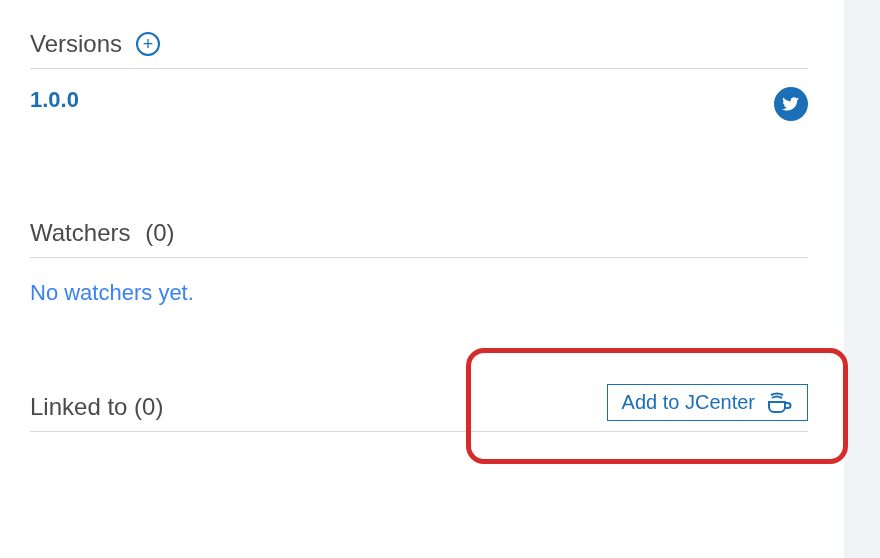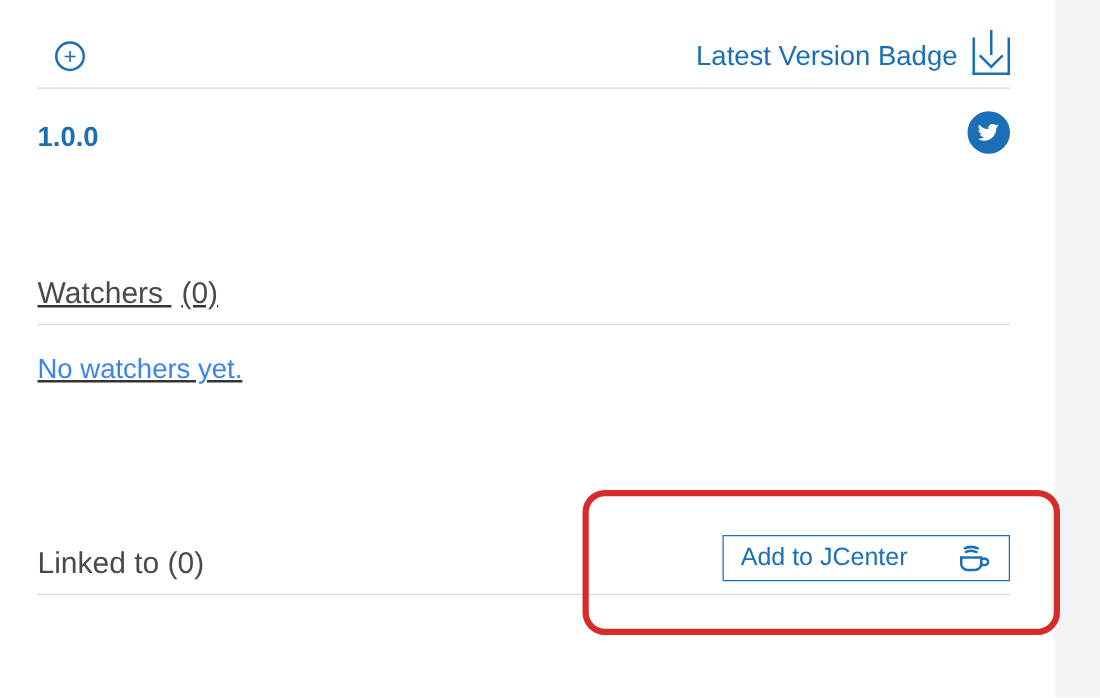--- a/index.html
+++ b/index.html
@@ -90,21 +90,21 @@
     left: 50%;
     width: 12px;
     height: 12px;
     border-right: 2px solid #1a6fb6;
     border-bottom: 2px solid #1a6fb6;
     transform: translateX(-50%) rotate(45deg);
   }
 
   .version-row {
     display: flex;
-    align-items: flex-end;
+    align-items: flex-start;
     padding: 18px 0;
   }
   .version-link {
     color: #1a6fb6;
     font-size: 22px;
     font-weight: 600;
     cursor: pointer;
   }
   .twitter-btn {
     margin-left: auto;
@@ -113,57 +113,56 @@
     border-radius: 50%;
     background: #1a6fb6;
     display: flex;
     align-items: center;
     justify-content: center;
     cursor: pointer;
   }
   .twitter-btn svg { fill: #fff; width: 18px; height: 18px; }
 
   
-  .watchers-section { margin-top: 80px; text-decoration: underline; }
+  .watchers-section { margin-top: 80px; }
   .watchers-header {
     font-size: 24px;
     color: #4a4a4a;
     border-bottom: 1px solid #d8d8d8;
     padding-bottom: 10px;
   }
   .count-paren { margin-left: 8px; }
   .empty-text {
     color: #3b82f6;
     font-size: 22px;
     padding: 22px 0 0 0;
   }
 
   
-  .linked-section { margin-top: 120px; position: relative; }
+  .linked-section { margin-top: 78px; position: relative; }
   .linked-header-row {
     display: flex;
     align-items: flex-end;
     border-bottom: 1px solid #d8d8d8;
     padding-bottom: 10px;
   }
   .linked-title {
     font-size: 24px;
     color: #4a4a4a;
   }
   .add-jcenter {
     margin-left: auto;
     border: 1.5px solid #1a6fb6;
     color: #1a6fb6;
     font-size: 20px;
     padding: 6px 14px;
     display: inline-flex;
     align-items: center;
     cursor: pointer;
     background: #fff;
-    gap: 29px;
   }
   .coffee-icon {
     margin-left: 10px;
     display: inline-flex;
   }
   .coffee-icon svg { stroke: #1a6fb6; fill: none; stroke-width: 2; }
 
   .highlight-box {
     position: absolute;
     border: 5px solid #d62b2b;
@@ -177,26 +176,23 @@
 
 </style>
 </head>
 <body>
 
 <div class="side-gutter"></div>
 
 <div class="page">
 
   <div class="section-header">
+    <span class="section-title">Versions</span>
     <span class="new-version">
       <span class="plus">+</span>
-    </span>
-    <span class="latest-badge">
-      <span>Latest Version Badge</span>
-      <span class="download-icon"></span>
     </span>
   </div>
 
   <div class="version-row">
     <span class="version-link">1.0.0</span>
     <span class="twitter-btn">
       <svg viewBox="0 0 24 24">
         <path d="M23 4.9c-.8.4-1.7.6-2.6.8.9-.6 1.6-1.4 2-2.5-.9.5-1.9.9-2.9 1.1C18.6 3.4 17.4 3 16 3c-2.5 0-4.5 2-4.5 4.5 0 .4 0 .7.1 1C7.7 8.3 4.1 6.4 1.7 3.4c-.4.7-.6 1.4-.6 2.3 0 1.6.8 3 2 3.8-.7 0-1.4-.2-2-.6v.1c0 2.2 1.6 4 3.6 4.5-.4.1-.8.2-1.2.2-.3 0-.6 0-.9-.1.6 1.8 2.3 3.2 4.3 3.2-1.6 1.2-3.6 2-5.7 2-.4 0-.7 0-1.1-.1 2 1.3 4.4 2.1 7 2.1 8.4 0 13-7 13-13v-.6c.9-.6 1.7-1.5 2.3-2.4z"></path>
       </svg>
     </span>

